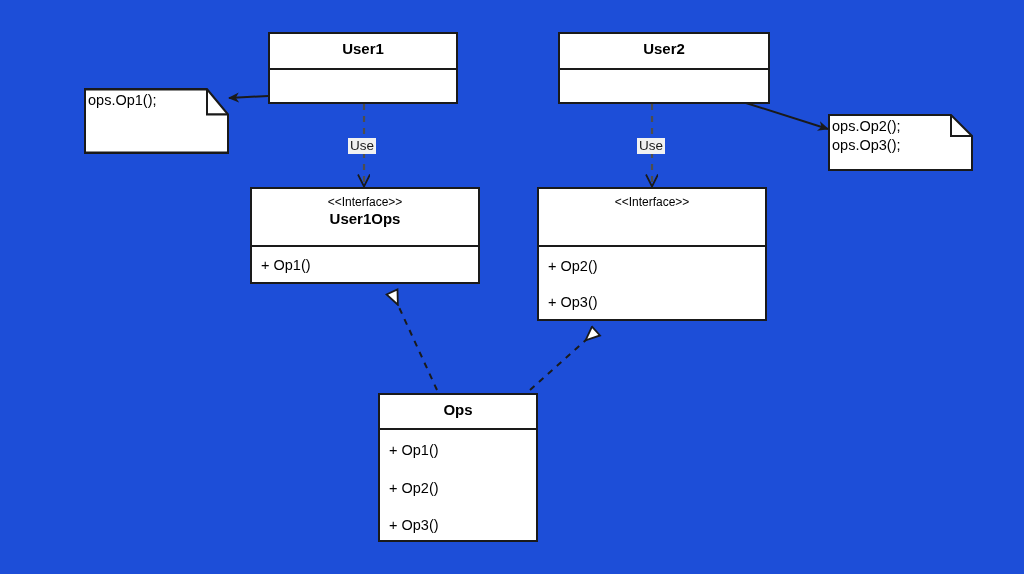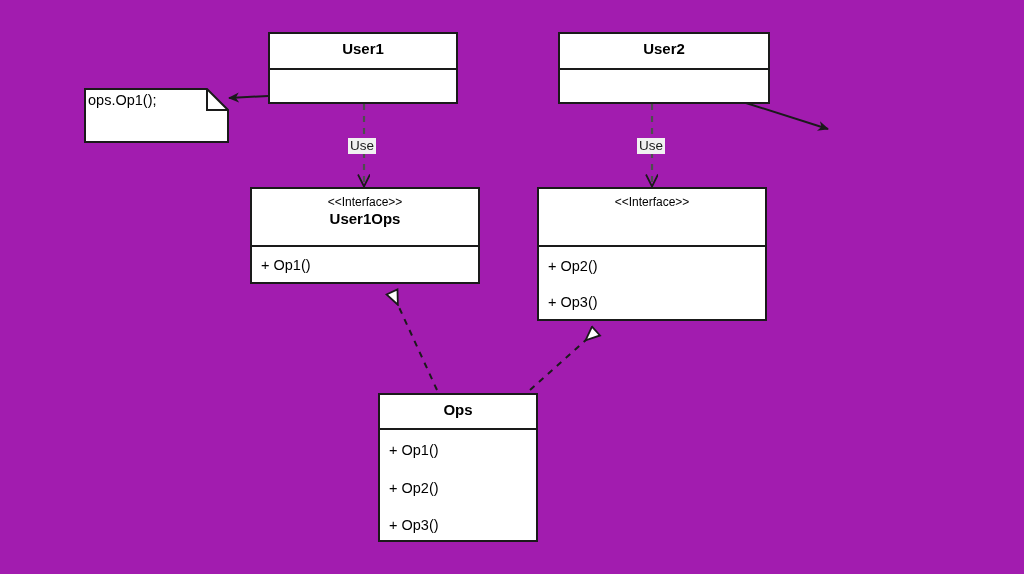--- a/index.html
+++ b/index.html
@@ -5,21 +5,21 @@
 <style>
   html, body {
     margin: 0;
     padding: 0;
     background: #ffffff;
   }
   #canvas {
     position: relative;
     width: 1024px;
     height: 574px;
-    background: #a21caf;
+    background: #1d4ed8;
     overflow: hidden;
     font-family: "Liberation Sans", sans-serif;
     color: #000000;
   }
   #diagram-svg {
     position: absolute;
     left: 0;
     top: 0;
     width: 1024px;
     height: 574px;
@@ -189,28 +189,36 @@
     <div class="uml-header" style="height:35px;">
       <span class="cls-name">Ops</span>
     </div>
     <div class="uml-compartment" style="height:110px; padding-top:13px;">
       <div class="uml-op" style="margin-bottom:23px;">+ Op1()</div>
       <div class="uml-op" style="margin-bottom:23px;">+ Op2()</div>
       <div class="uml-op" style="margin-bottom:0;">+ Op3()</div>
     </div>
   </div>
 
-  <div class="uml-note" id="note-op1" style="left:84px; top:88px; width:145px; height:55px;">
+  <div class="uml-note" id="note-op1" style="left:84px; top:88px; width:145px; height:66px;">
     <svg class="note-shape" viewBox="0 0 145 55" preserveAspectRatio="none" xmlns="http://www.w3.org/2000/svg">
       <path d="M1,1 L123,1 L144,22 L144,54 L1,54 Z" fill="#ffffff" stroke="#1a1a1a" stroke-width="2"></path>
       <path d="M123,1 L123,22 L144,22" fill="none" stroke="#1a1a1a" stroke-width="2"></path>
     </svg>
     <div class="note-text">ops.Op1();</div>
   </div>
 
+  <div class="uml-note" id="note-op2-op3" style="left:828px; top:114px; width:145px; height:57px;">
+    <svg class="note-shape" viewBox="0 0 145 57" preserveAspectRatio="none" xmlns="http://www.w3.org/2000/svg">
+      <path d="M1,1 L123,1 L144,22 L144,56 L1,56 Z" fill="#ffffff" stroke="#1a1a1a" stroke-width="2"></path>
+      <path d="M123,1 L123,22 L144,22" fill="none" stroke="#1a1a1a" stroke-width="2"></path>
+    </svg>
+    <div class="note-text">ops.Op2();
+ops.Op3();</div>
+  </div>
 
   <div class="edge-label" style="left:348px; top:138px;">Use</div>
 
   <div class="edge-label" style="left:637px; top:138px;">Use</div>
 
   <div class="page-number" style="left:912px; top:544px;margin-top:48px;">21</div>
 
 </div>
 
 </body></html>

